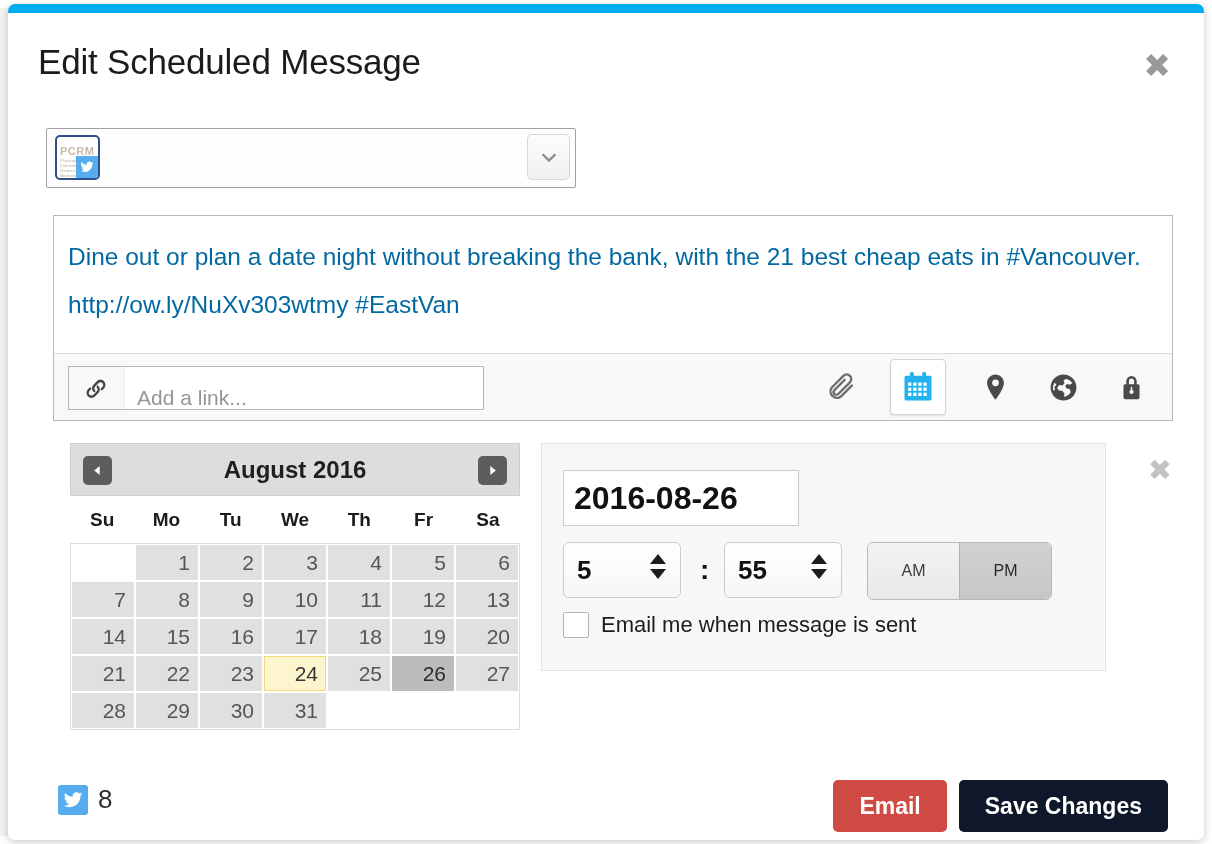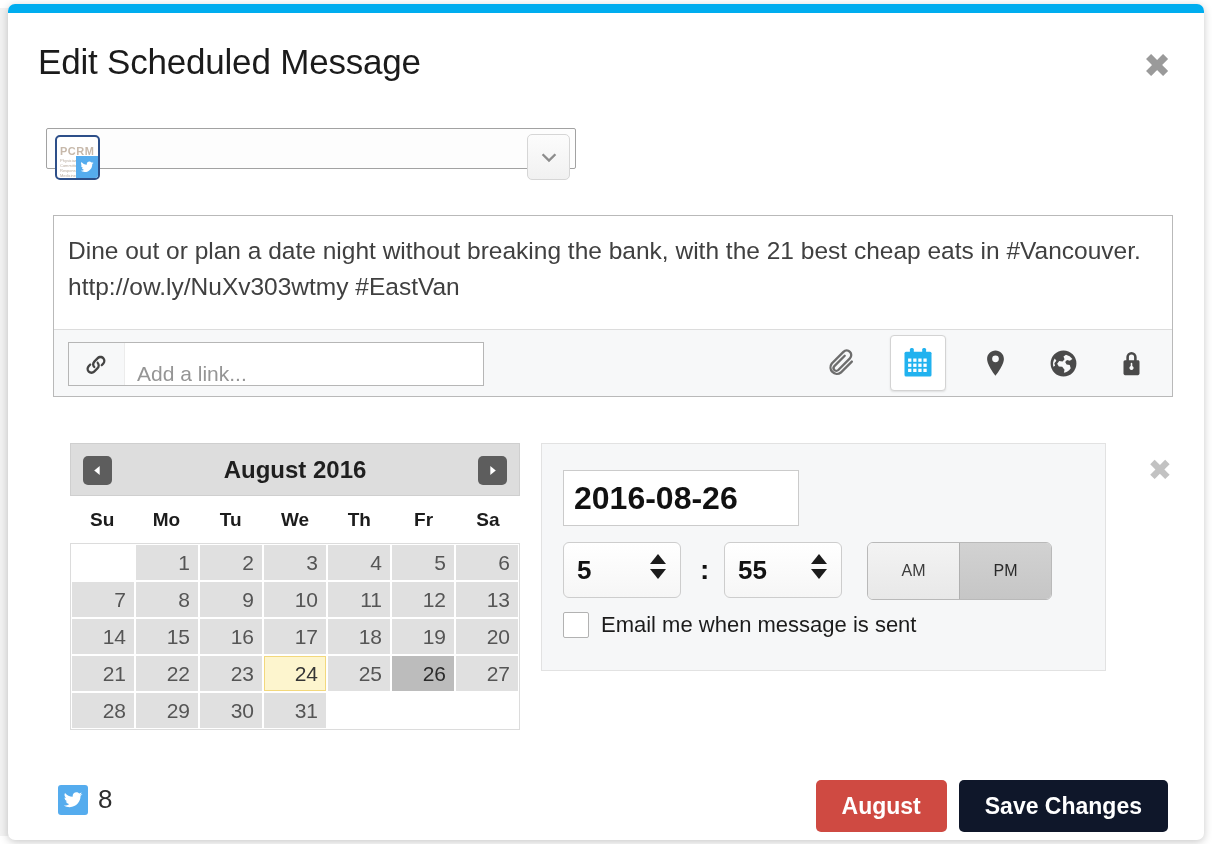--- a/index.html
+++ b/index.html
@@ -62,21 +62,21 @@
     font-weight: bold;
     cursor: pointer;
     font-family: "DejaVu Sans", sans-serif;
     user-select: none;
   }
 
   
   .profile-select {
     position: absolute;
     left: 38px; top: 124px;
-    width: 530px; height: 41px;
+    width: 530px; height: 60px;
     background: #fdfdfd;
     border: 1px solid #a2a2a2;
     border-radius: 2px;
     box-sizing: border-box;
   }
   .avatar {
     position: absolute;
     left: 8px; top: 6px;
     width: 45px; height: 45px;
     background: #ffffff;
@@ -131,22 +131,22 @@
     position: absolute;
     left: 45px; top: 211px;
     width: 1120px;
     border: 1px solid #b9b9b9;
     box-sizing: border-box;
     background: #ffffff;
   }
   .compose-text {
     padding: 17px 18px 24px 14px;
     font-size: 24.5px;
-    line-height: 36px;
-    color: #404040;
+    line-height: 48px;
+    color: #0369a1;
     min-height: 104px;
     box-sizing: border-box;
     white-space: pre-wrap;
     word-break: break-word;
     outline: none;
   }
   .compose-toolbar {
     position: relative;
     height: 66px;
     background: #f7f8f9;
@@ -641,18 +641,18 @@
     <div class="counter">
       <div class="tw-box">
         <svg viewBox="0 0 24 24">
             <path d="M23 4.9c-.8.4-1.7.6-2.6.8 1-.6 1.7-1.5 2-2.6-.9.5-1.9.9-3 1.1-.8-.9-2-1.5-3.3-1.5-2.5 0-4.5 2-4.5 4.5 0 .4 0 .7.1 1C8 8 4.6 6.2 2.4 3.5c-.4.7-.6 1.5-.6 2.3 0 1.6.8 3 2 3.8-.7 0-1.4-.2-2-.5 0 2.2 1.6 4 3.6 4.4-.4.1-.8.2-1.2.2-.3 0-.6 0-.9-.1.6 1.8 2.2 3.1 4.2 3.1-1.5 1.2-3.5 1.9-5.6 1.9H1c2 1.3 4.4 2 7 2 8.4 0 13-7 13-13v-.6c.9-.6 1.7-1.4 2.3-2.3z"></path>
           </svg>
       </div>
       <div class="counter-num">8</div>
     </div>
 
     <div class="footer-btns">
-      <button class="btn btn-cancel">August</button>
+      <button class="btn btn-cancel">Email</button>
       <button class="btn btn-save">Save Changes</button>
     </div>
 
   </div>
 </div>
 
 </body></html>

